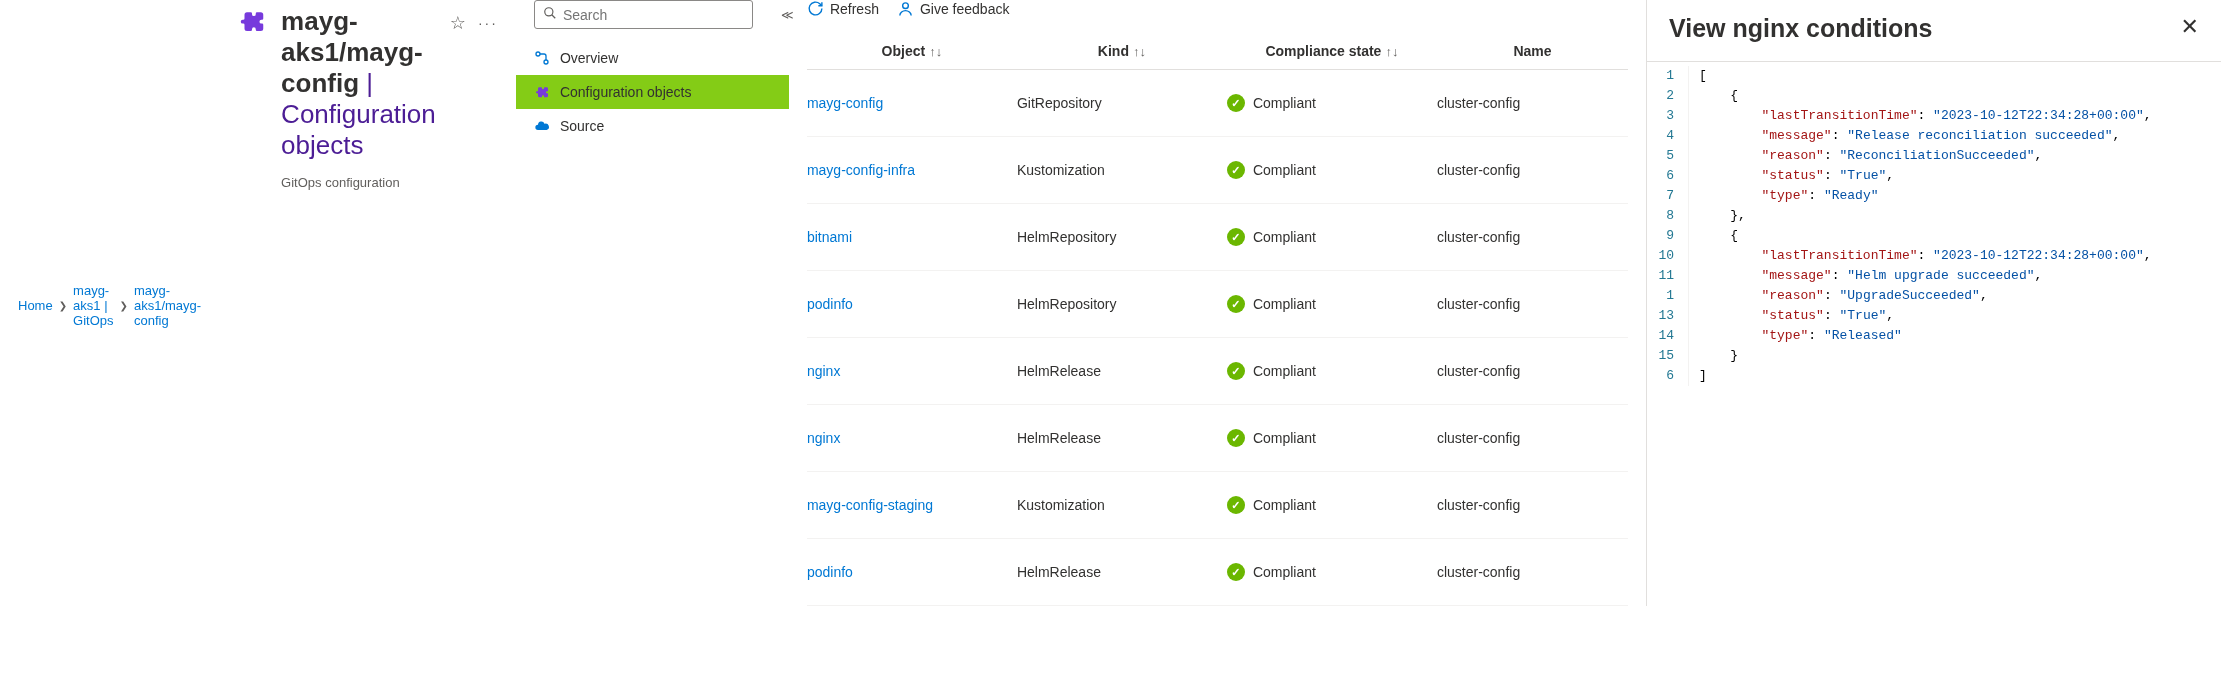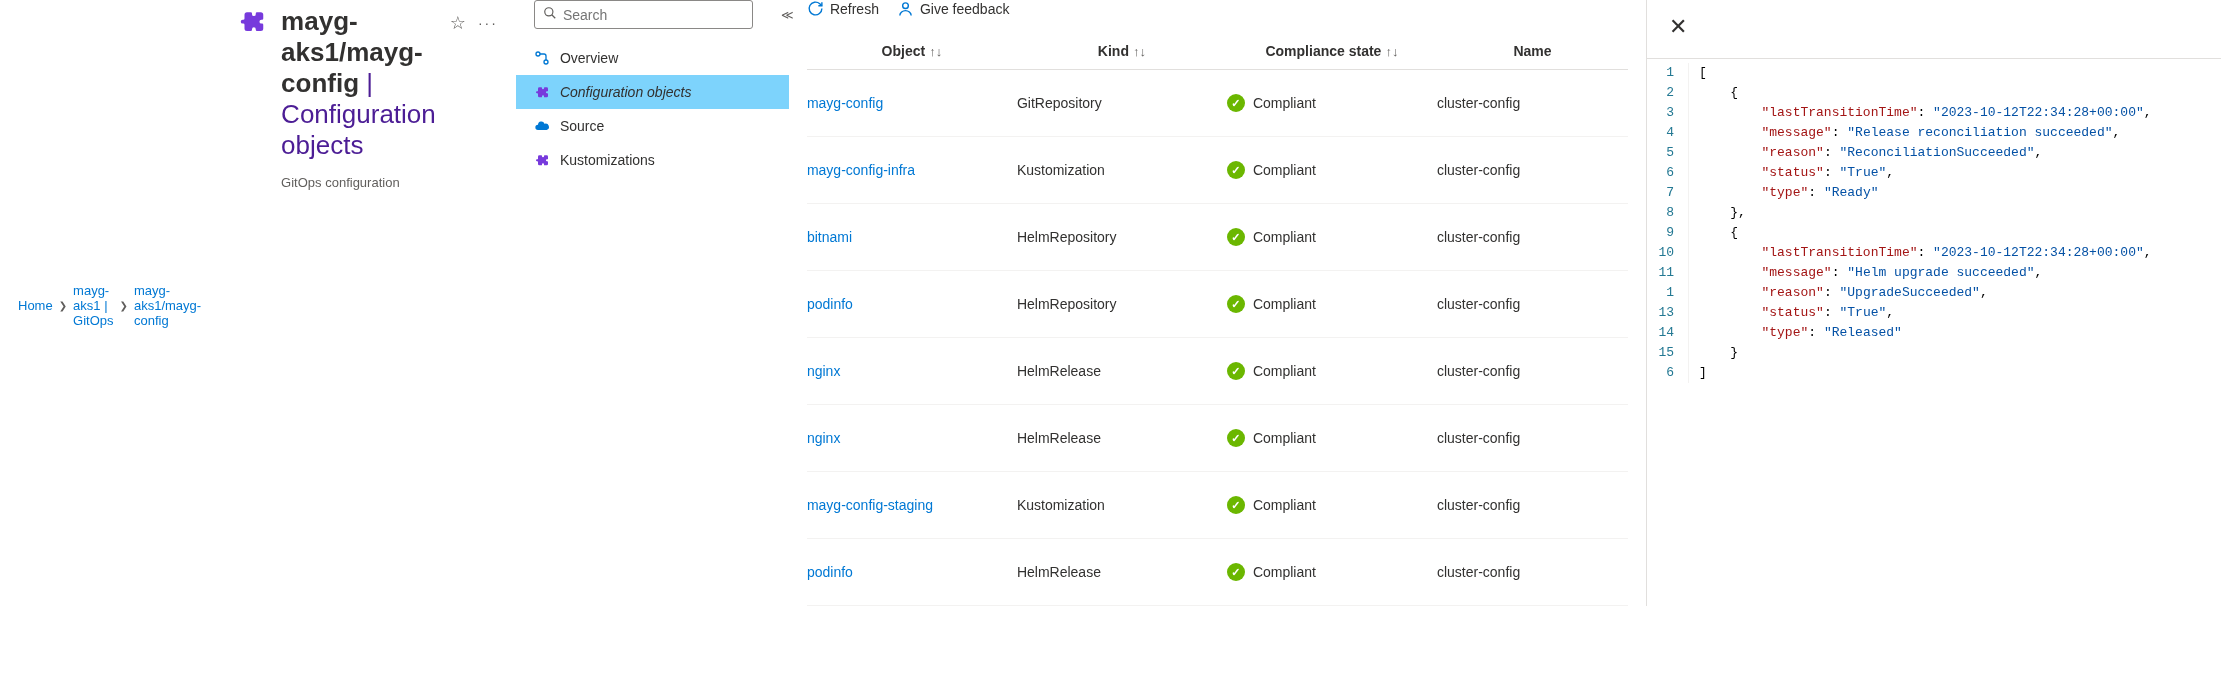--- a/index.html
+++ b/index.html
@@ -15,21 +15,21 @@
     .title-sub { font-size: 26px; font-weight: 400; color: #4c1d95; }
     .title-caption { font-size: 13px; color: #605e5c; margin-top: 14px; }
     .title-actions { display: flex; gap: 12px; align-items: center; margin-top: 6px; color: #605e5c; }
     .main { display: flex; }
     .sidebar { width: 273px; flex: 0 0 auto; border-right: none; }
     .search-wrap { display: flex; align-items: center; gap: 28px; padding: 0 18px 12px; justify-content: space-between; }
     .search-box { display: flex; align-items: center; gap: 6px; border: 1px solid #8a8886; border-radius: 3px; padding: 5px 8px; flex: 1; }
     .search-box input { border: none; outline: none; font-size: 14px; flex: 1; }
     .collapse-chevron { color: #605e5c; cursor: pointer; font-size: 12px; }
     .nav-item { display: flex; align-items: center; gap: 10px; padding: 9px 18px; cursor: pointer; color: #323130; }
-    .nav-item.active { background: #7dd3fc; font-style: italic; }
+    .nav-item.active { background: #84cc16; }
     .nav-icon-pipe { width: 16px; height: 16px; fill: #0078d4; flex: 0 0 auto; display: flex; align-items: center; justify-content: center; }
     .nav-icon-ext { width: 16px; height: 16px; fill: #773adc; flex: 0 0 auto; display: flex; align-items: center; justify-content: center; }
     .nav-icon-cloud { width: 16px; height: 16px; fill: #0078d4; flex: 0 0 auto; display: flex; align-items: center; justify-content: center; }
     .content { flex: 1; padding: 0 18px; min-width: 0; overflow: hidden; }
     .toolbar { display: flex; align-items: center; gap: 18px; padding: 0 0 16px; }
     .tool-btn { display: flex; align-items: center; gap: 6px; cursor: pointer; color: #323130; }
     .tool-icon { width: 17px; height: 17px; display: flex; align-items: center; justify-content: center; }
     .table-wrap { overflow-x: hidden; }
     table.grid { width: 100%; border-collapse: collapse; table-layout: fixed; }
     table.grid th { text-align: center; font-weight: 600; font-size: 14px; color: #323130; padding: 10px 0; border-bottom: 1px solid #e1dfdd; }
@@ -116,28 +116,20 @@
         <span>Configuration objects</span>
       </div>
       <div class="nav-item">
         <span class="nav-icon-cloud">
           <svg viewBox="0 0 24 24" width="16" height="16">
               <path fill="#0078d4" d="M19 18H6a4 4 0 0 1 0-8 5 5 0 0 1 9.7-1.5A4 4 0 0 1 19 18z"></path>
             </svg>
         </span>
         <span>Source</span>
       </div>
-      <div class="nav-item">
-        <span class="nav-icon-ext">
-          <svg viewBox="0 0 24 24" width="16" height="16">
-              <path fill="#773adc" d="M20.5 11h-1.04a1.5 1.5 0 0 1 0-3H20a1 1 0 0 0 1-1V4a2 2 0 0 0-2-2h-3a1 1 0 0 0-1 1v.54a1.5 1.5 0 0 1-3 0V3a1 1 0 0 0-1-1H8a2 2 0 0 0-2 2v3a1 1 0 0 1-1 1h-.5a1.5 1.5 0 0 0 0 3H5a1 1 0 0 1 1 1v3a2 2 0 0 0 2 2h3a1 1 0 0 0 1-1v-.5a1.5 1.5 0 0 1 3 0V16a1 1 0 0 0 1 1h3a2 2 0 0 0 2-2v-3a1 1 0 0 0-1-1z" transform="translate(0 3)"></path>
-            </svg>
-        </span>
-        <span>Kustomizations</span>
-      </div>
     </div>
 
     <div class="content">
       <div class="toolbar">
         <div class="tool-btn">
           <span class="tool-icon">
             <svg viewBox="0 0 24 24" width="17" height="17" fill="none" stroke="#0078d4" stroke-width="2">
                 <path d="M21 12a9 9 0 1 1-3-6.7L21 8"></path>
                 <polyline points="21 3 21 8 16 8"></polyline>
               </svg>
@@ -259,20 +251,21 @@
                 </td>
     <td>cluster-config</td>
   </tr>
             </tbody>
         </table>
       </div>
     </div>
 
     <div class="flyout">
       <div class="flyout-header">
+        <div class="flyout-title">View nginx conditions</div>
         <div class="close-btn">✕</div>
       </div>
       <div class="code-editor">
         <div class="gutter" id="gutter">
             <div>1</div>
             <div>2</div>
             <div>3</div>
             <div>4</div>
             <div>5</div>
             <div>6</div>

